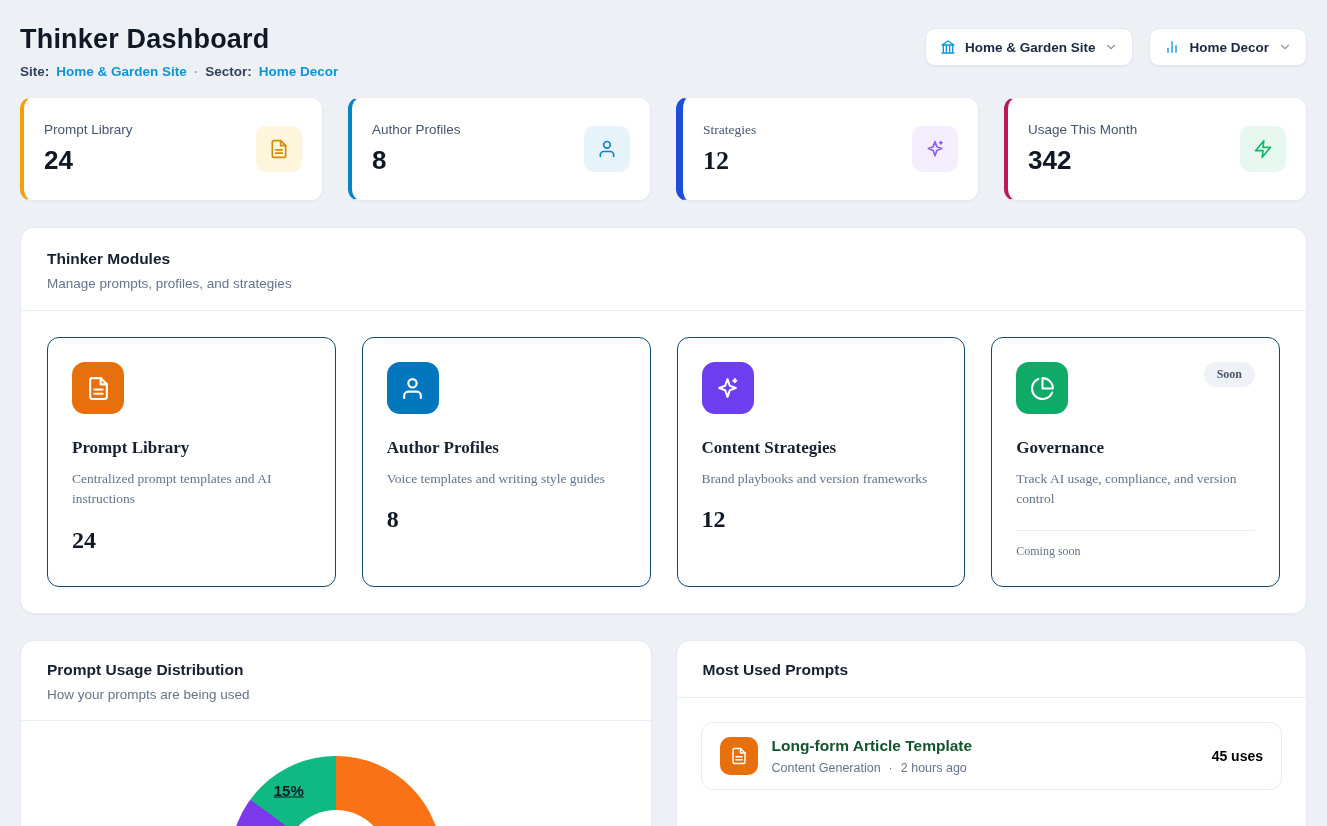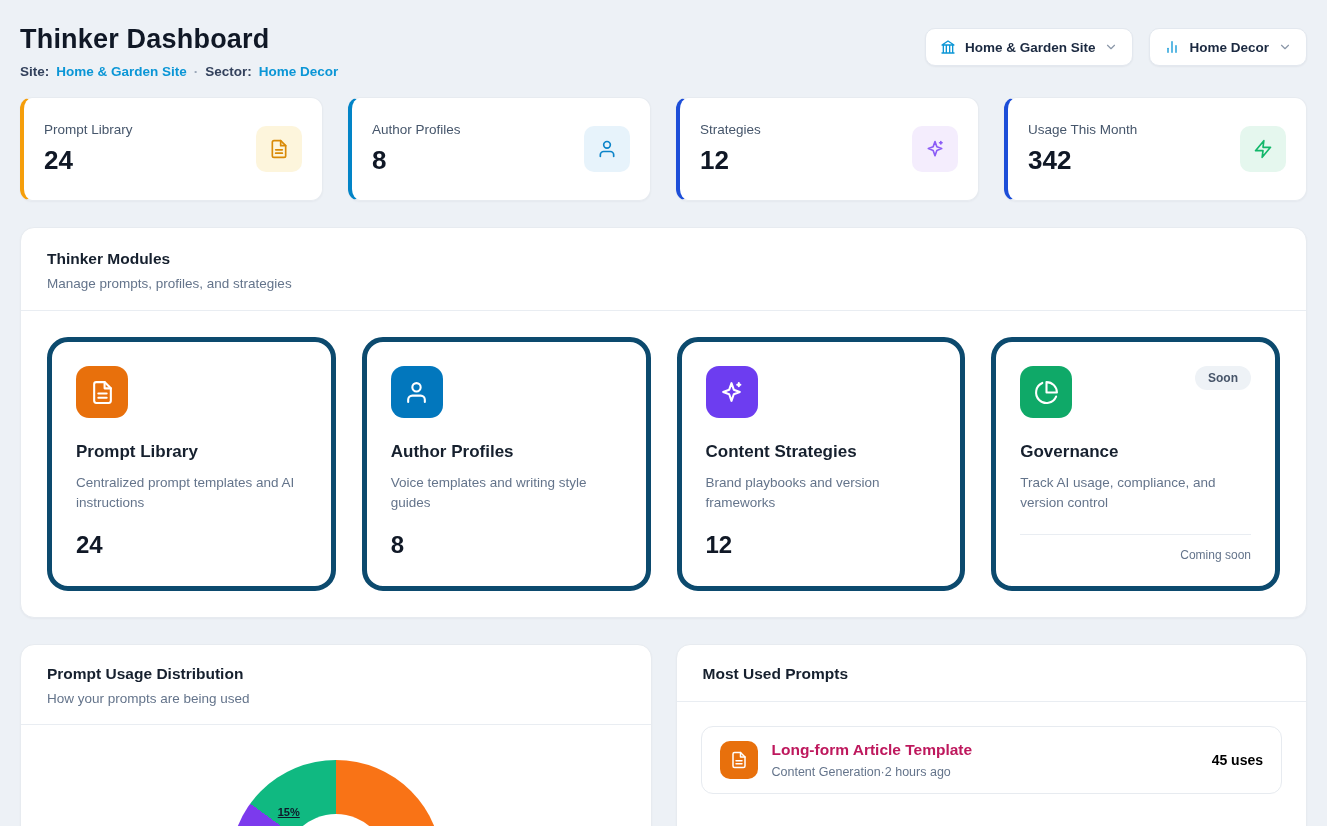--- a/index.html
+++ b/index.html
@@ -19,69 +19,69 @@
   .selectors { display:flex; gap:16px; margin-top:4px; }
   .selector-btn { display:flex; align-items:center; gap:9px; background:#fff; border:1px solid #e3e8ef; border-radius:10px; padding:10px 14px; font-family:inherit; font-size:13.5px; font-weight:700; color:#1b2940; cursor:pointer; box-shadow:0 1px 2px rgba(16,24,40,.05); }
   .selector-btn .lead-icon { color:#0b96d6; }
   .selector-btn .chev { color:#8a97a8; }
 
   
   .stats-row { margin-top:18px; display:grid; grid-template-columns:repeat(4,1fr); gap:25px; }
   .stat-card { background:#fff; border:1px solid #e7ebf0; border-radius:12px; padding:18px 20px; display:flex; align-items:center; justify-content:space-between; box-shadow:0 1px 2px rgba(16,24,40,.04); min-height:104px; }
   .stat-card.ac-orange { border-left:4px solid #f59e0b; }
   .stat-card.ac-blue   { border-left:4px solid #0284c7; }
-  .stat-card.ac-purple { border-left:4px solid #1d4ed8; }
-  .stat-card.ac-green  { border-left:4px solid #1d4ed8; }
+  .stat-card.ac-purple { border-left:7px solid #1d4ed8;font-family:Liberation Serif, serif; }
+  .stat-card.ac-green  { border-left:4px solid #be185d; }
   .stat-label { font-size:13.5px; color:#46566b; font-weight:500; }
   .stat-value { font-size:26px; font-weight:800; color:#101826; margin-top:8px; }
   .stat-badge { width:46px; height:46px; border-radius:10px; display:flex; align-items:center; justify-content:center; flex:none; }
   .stat-badge svg { width:20px; height:20px; }
   .bg-orange { background:#fdf5dc; color:#d98a06; }
   .bg-blue   { background:#e7f3fb; color:#0b84c9; }
   .bg-purple { background:#f4edfd; color:#8b5cf6; }
   .bg-green  { background:#e5f7ee; color:#12b76a; }
 
   
   .modules-card { margin-top:26px; background:#fff; border:1px solid #e7ebf0; border-radius:14px; box-shadow:0 1px 2px rgba(16,24,40,.04); }
   .section-head { padding:22px 26px 19px; border-bottom:1px solid #e9edf2; }
   .section-title { font-size:15.5px; font-weight:700; color:#16202e; }
   .section-sub { font-size:13.5px; color:#64748b; margin-top:8px; }
   .modules-grid { padding:26px; display:grid; grid-template-columns:repeat(4,1fr); gap:26px; }
-  .module-card { background:#fff; border:5px solid #0c4a6e; border-radius:21px; padding:24px; min-height:250px; cursor:pointer; }
+  .module-card { background:#fff; border:1px solid #0c4a6e; border-radius:12px; padding:24px; min-height:250px; cursor:pointer;font-family:Liberation Serif, serif; }
   .module-top { display:flex; align-items:flex-start; justify-content:space-between; }
   .module-tile { width:52px; height:52px; border-radius:13px; display:flex; align-items:center; justify-content:center; color:#fff; }
   .module-tile svg { width:25px; height:25px; }
   .tile-orange { background:#e8700c; }
   .tile-blue   { background:#0277bd; }
   .tile-purple { background:#6d3df0; }
   .tile-green  { background:#0fa968; }
   .module-title { font-size:17px; font-weight:700; color:#16202e; margin-top:24px; }
   .module-desc { font-size:13.5px; color:#64748b; line-height:1.5; margin-top:11px; }
   .module-count { font-size:24px; font-weight:800; color:#101826; margin-top:17px; }
   .soon-pill { background:#eef2f6; color:#475569; font-size:12px; font-weight:700; padding:5px 13px; border-radius:999px; }
   .module-divider { border-top:1px solid #e9edf2; margin-top:20px; }
-  .module-footnote { font-size:12px; color:#64748b; margin-top:13px;text-align:right; }
+  .module-footnote { font-size:12px; color:#64748b; margin-top:13px; }
 
   
   .bottom-grid { margin-top:26px; display:grid; grid-template-columns:1fr 1fr; gap:24px; }
   .panel { background:#fff; border:1px solid #e7ebf0; border-radius:14px; box-shadow:0 1px 2px rgba(16,24,40,.04); height:430px; }
   .panel-head { padding:20px 26px 18px; border-bottom:1px solid #e9edf2; }
 
   .donut-wrap { width:212px; height:212px; margin:35px auto 0; position:relative; }
   .donut { width:212px; height:212px; border-radius:50%; background:#e2e8f0; }
   .donut-hole { position:absolute; inset:54px; border-radius:50%; background:#fff; }
-  .donut-label { position:absolute; left:59px; top:52px; transform:translate(-50%,-50%); font-size:11px; font-weight:700; color:#0f172a;text-decoration:underline; }
+  .donut-label { position:absolute; left:59px; top:34px; transform:translate(-50%,-50%); font-size:15px; font-weight:700; color:#0f172a;text-decoration:underline; }
 
   .prompt-list { padding:24px; }
   .prompt-item { border:1px solid #e7ebf0; border-radius:12px; padding:14px 18px; display:flex; align-items:center; gap:14px; cursor:pointer; background:#fff; }
   .prompt-item-icon { width:38px; height:38px; border-radius:10px; background:#e8700c; color:#fff; display:flex; align-items:center; justify-content:center; flex:none; }
   .prompt-item-icon svg { width:18px; height:18px; }
   .prompt-item-main { flex:1; min-width:0; }
-  .prompt-item-title { font-size:15.5px; font-weight:700; color:#be185d; }
-  .prompt-item-meta { display:flex; align-items:center; font-size:12.5px; color:#64748b; margin-top:6px; }
+  .prompt-item-title { font-size:15.5px; font-weight:700; color:#14532d; }
+  .prompt-item-meta { display:flex; align-items:center; gap:8px; font-size:12.5px; color:#64748b; margin-top:6px; }
   .prompt-item-uses { font-size:14px; font-weight:700; color:#000000; white-space:nowrap; }
 </style>
 </head>
 <body>
 
 <div class="page">
 
   <header class="topbar">
     <div class="title-block">
       <h1 class="page-title">Thinker Dashboard</h1>

